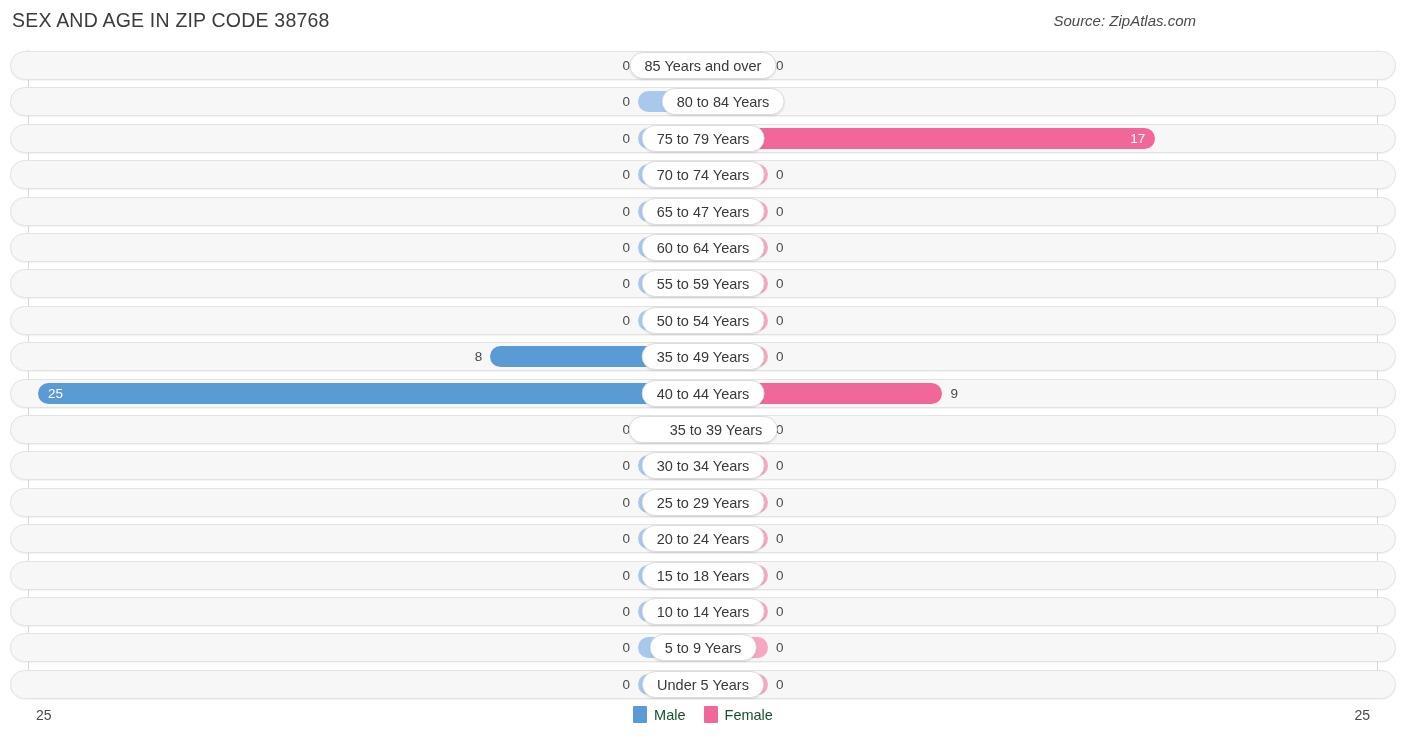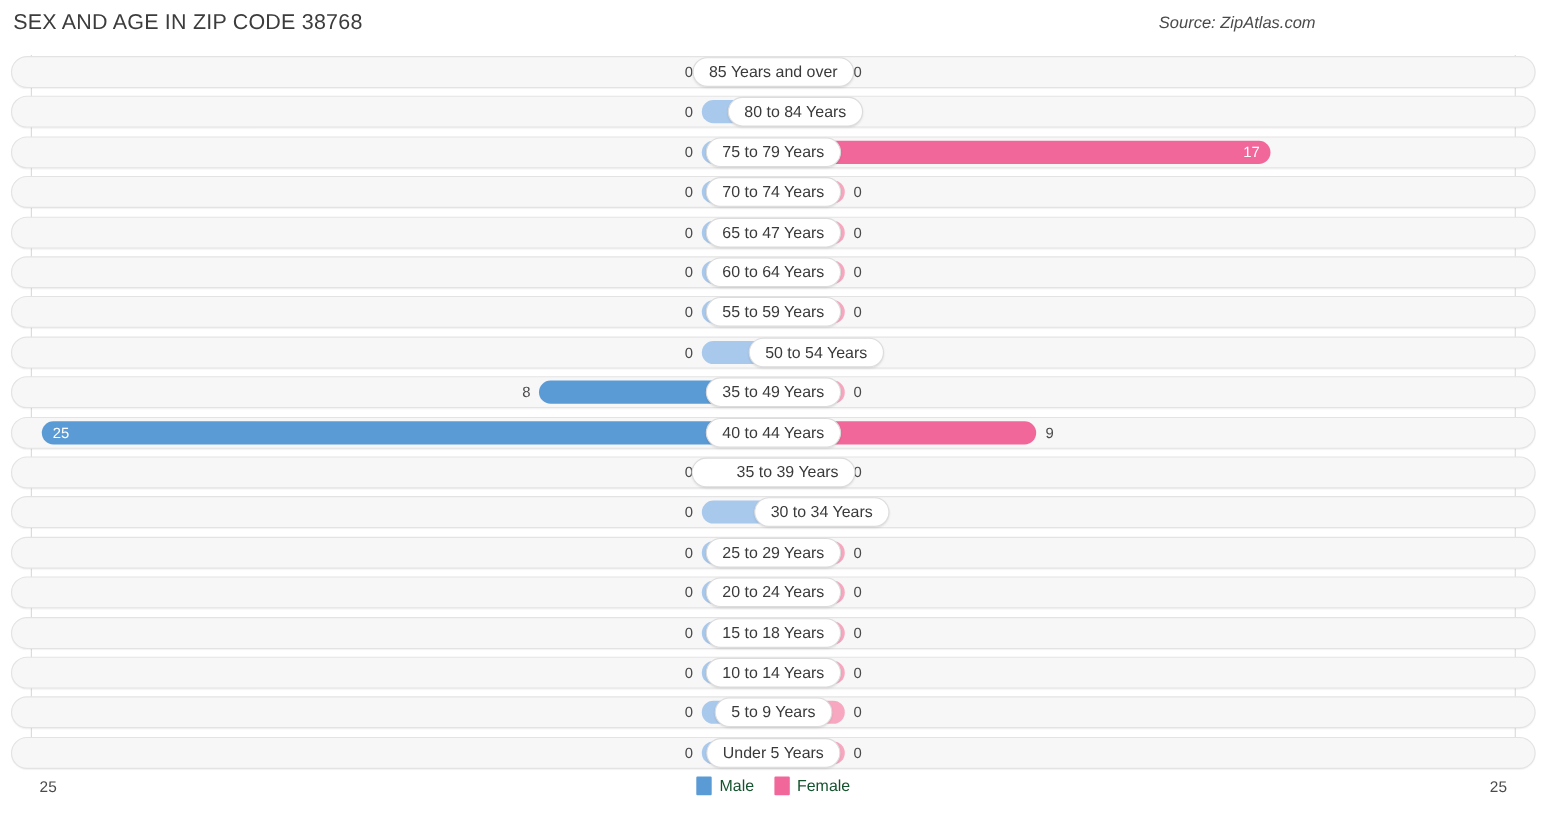--- a/index.html
+++ b/index.html
@@ -255,21 +255,21 @@
         <div class="bar bar-female zero" style="left: 693px; width: 65px;"></div>
         <div class="val val-female" style="left: 766px; width: 60px;">0</div>
         <div class="age-pill" style="left: 693px;">55 to 59 Years</div>
       </div>
       <div class="row" style="top: 259.8px;">
         <div class="track"></div>
         <div class="bar bar-male zero" style="left: 628px; width: 65px;"></div>
         <div class="val val-male" style="left: 560px; width: 60px;">0</div>
         <div class="bar bar-female zero" style="left: 693px; width: 65px;"></div>
         <div class="val val-female" style="left: 766px; width: 60px;">0</div>
-        <div class="age-pill" style="left: 732px;">50 to 54 Years</div>
+        <div class="age-pill" style="left: 693px;">50 to 54 Years</div>
       </div>
       <div class="row" style="top: 296.2px;">
         <div class="track"></div>
         <div class="bar bar-male" style="left: 480.2px; width: 212.8px;"></div>
         <div class="val val-male" style="left: 412.2px; width: 60px;">8</div>
         <div class="bar bar-female zero" style="left: 693px; width: 65px;"></div>
         <div class="val val-female" style="left: 766px; width: 60px;">0</div>
         <div class="age-pill" style="left: 693px;">35 to 49 Years</div>
       </div>
       <div class="row" style="top: 332.6px;">
@@ -287,21 +287,21 @@
         <div class="bar bar-female zero" style="left: 693px; width: 65px;"></div>
         <div class="val val-female" style="left: 766px; width: 60px;">0</div>
         <div class="age-pill" style="left: 693px; padding-left: 40px;">35 to 39 Years</div>
       </div>
       <div class="row" style="top: 405.4px;">
         <div class="track"></div>
         <div class="bar bar-male zero" style="left: 628px; width: 65px;"></div>
         <div class="val val-male" style="left: 560px; width: 60px;">0</div>
         <div class="bar bar-female zero" style="left: 693px; width: 65px;"></div>
         <div class="val val-female" style="left: 766px; width: 60px;">0</div>
-        <div class="age-pill" style="left: 693px; margin-left: 44px;">30 to 34 Years</div>
+        <div class="age-pill" style="left: 693px;">30 to 34 Years</div>
       </div>
       <div class="row" style="top: 441.8px;">
         <div class="track"></div>
         <div class="bar bar-male zero" style="left: 628px; width: 65px;"></div>
         <div class="val val-male" style="left: 560px; width: 60px;">0</div>
         <div class="bar bar-female zero" style="left: 693px; width: 65px;"></div>
         <div class="val val-female" style="left: 766px; width: 60px;">0</div>
         <div class="age-pill" style="left: 693px;">25 to 29 Years</div>
       </div>
       <div class="row" style="top: 478.2px;">

